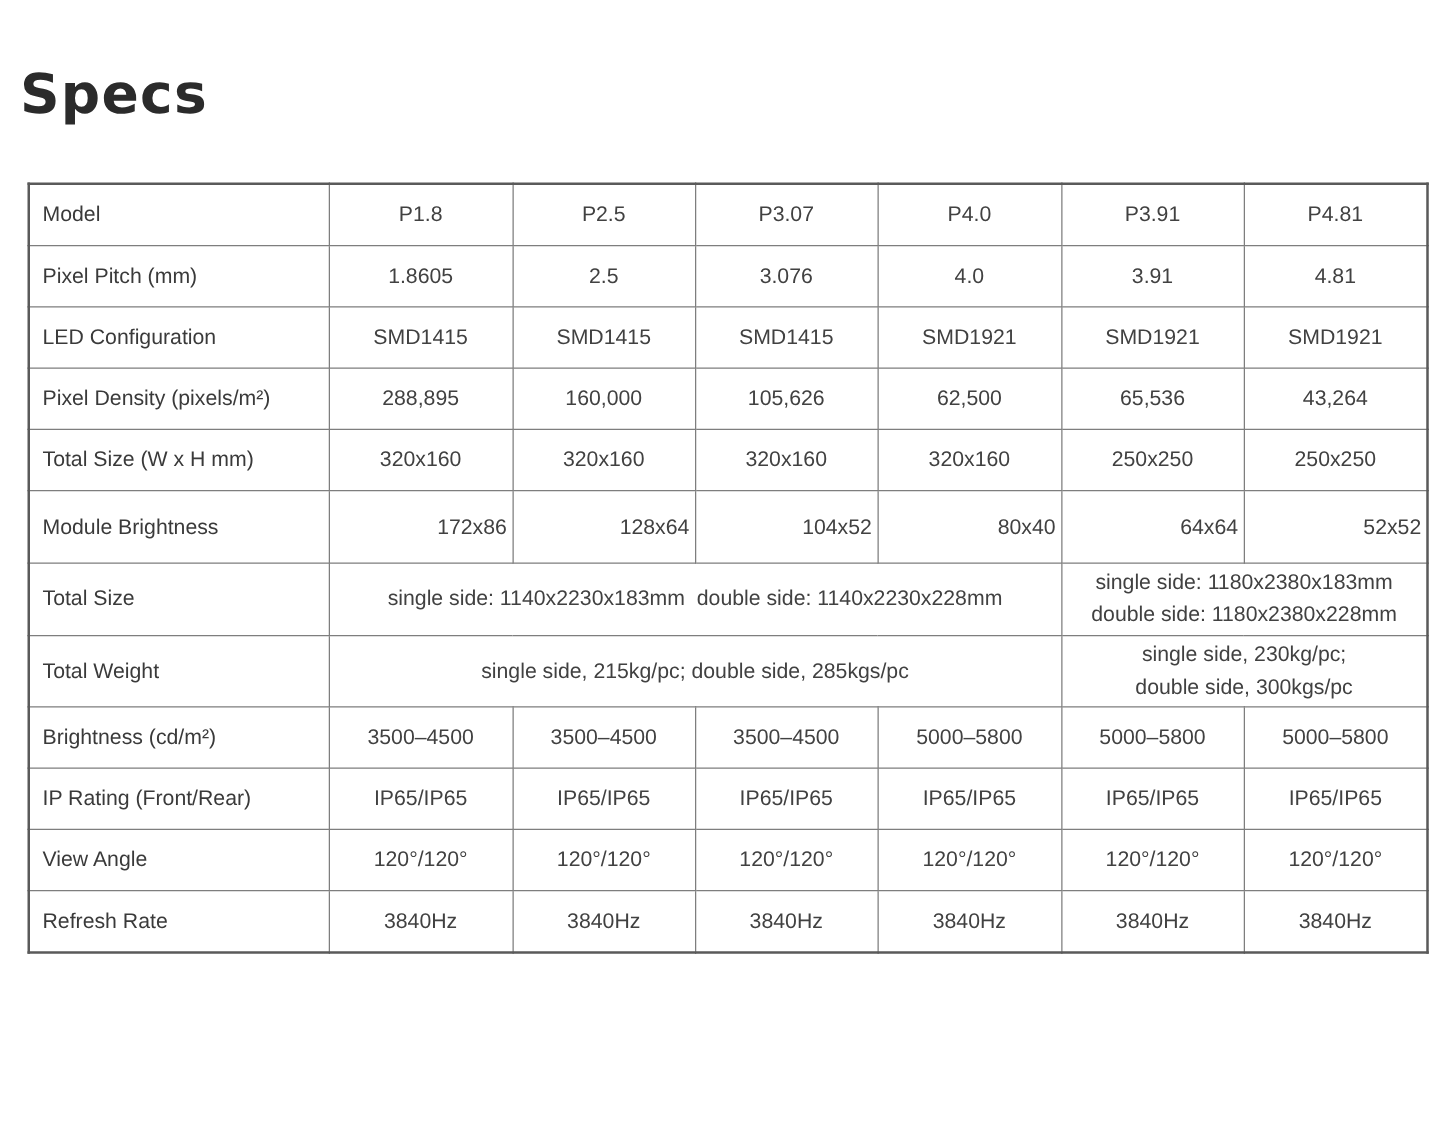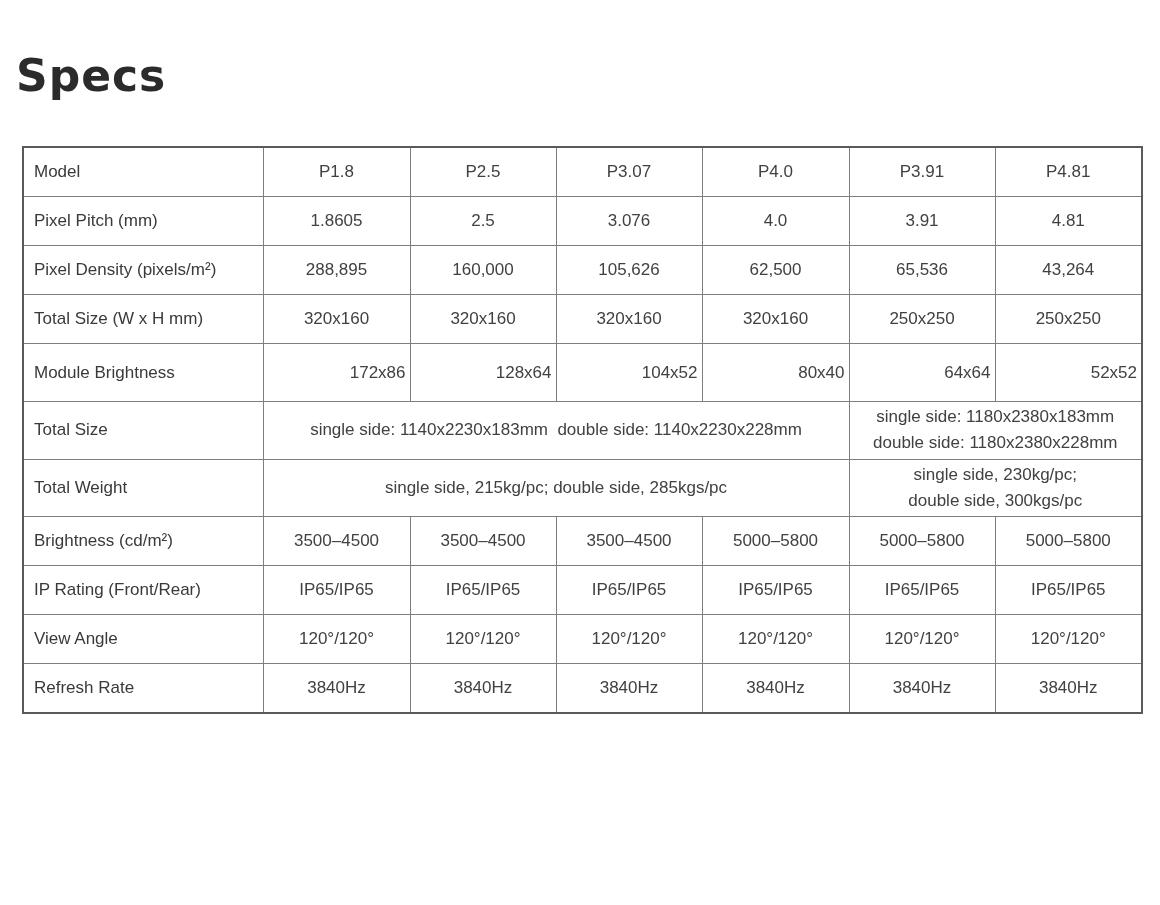--- a/index.html
+++ b/index.html
@@ -96,20 +96,29 @@
       <tr class="h50">
         <td class="row-label">Pixel Pitch (mm)</td>
         <td>1.8605</td>
         <td>2.5</td>
         <td>3.076</td>
         <td>4.0</td>
         <td>3.91</td>
         <td>4.81</td>
       </tr>
 
+      <tr class="h50">
+        <td class="row-label">LED Configuration</td>
+        <td>SMD1415</td>
+        <td>SMD1415</td>
+        <td>SMD1415</td>
+        <td>SMD1921</td>
+        <td>SMD1921</td>
+        <td>SMD1921</td>
+      </tr>
 
       <tr class="h50">
         <td class="row-label">Pixel Density (pixels/m²)</td>
         <td>288,895</td>
         <td>160,000</td>
         <td>105,626</td>
         <td>62,500</td>
         <td>65,536</td>
         <td>43,264</td>
       </tr>

